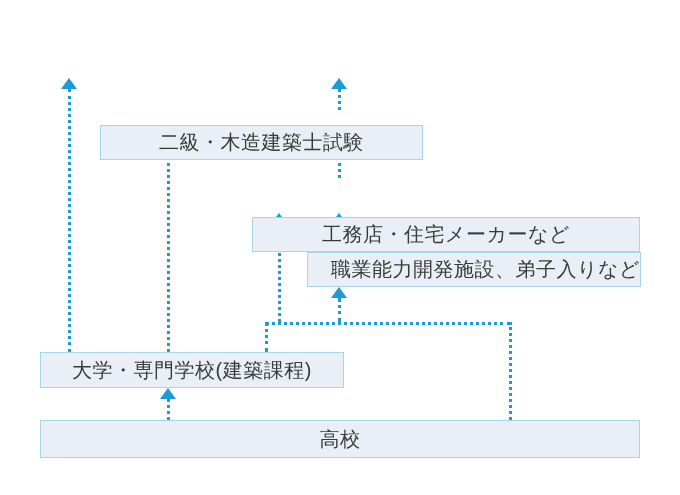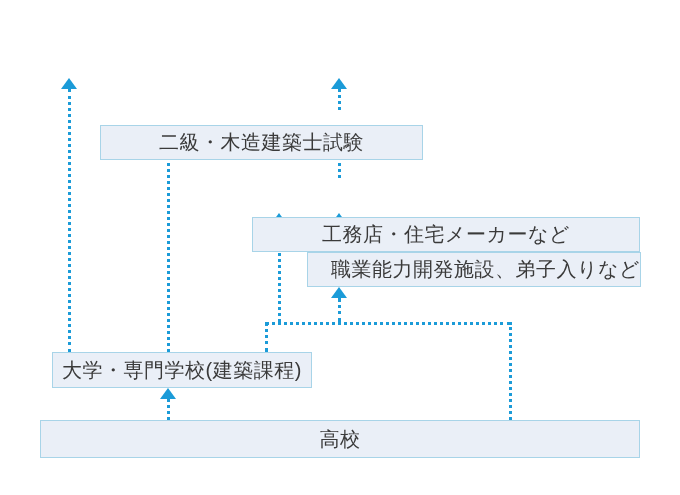--- a/index.html
+++ b/index.html
@@ -58,21 +58,21 @@
   </div>
 
   <div class="node" style="left:252px;top:178px;width:388px;height:35px;margin-top:39px;">
     <span>工務店・住宅メーカーなど</span>
   </div>
 
   <div class="node" style="left:307px;top:252px;width:334px;height:35px;justify-content:flex-end;">
     <span>職業能力開発施設、弟子入りなど</span>
   </div>
 
-  <div class="node" style="left:40px;top:352px;width:260px;height:36px;margin-left:12px;">
+  <div class="node" style="left:40px;top:352px;width:304px;height:36px;">
     <span>大学・専門学校(建築課程)</span>
   </div>
 
   <div class="node" style="left:40px;top:420px;width:600px;height:38px;">
     <span>高校</span>
   </div>
 
   <div class="vline" style="left:68px;top:89px;height:263px;"></div>
   <div class="arrowhead" style="left:61px;top:78px;"></div>
 

